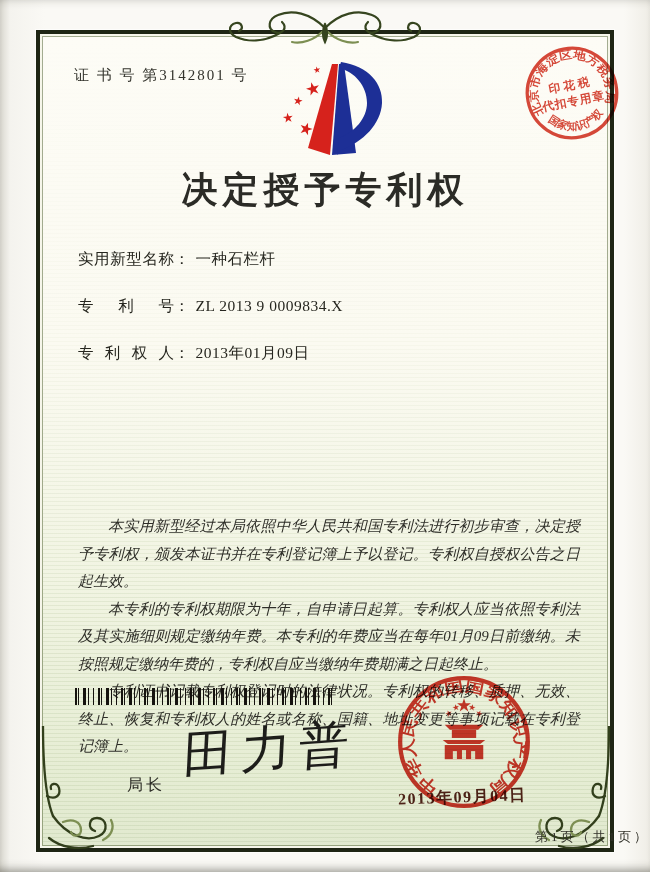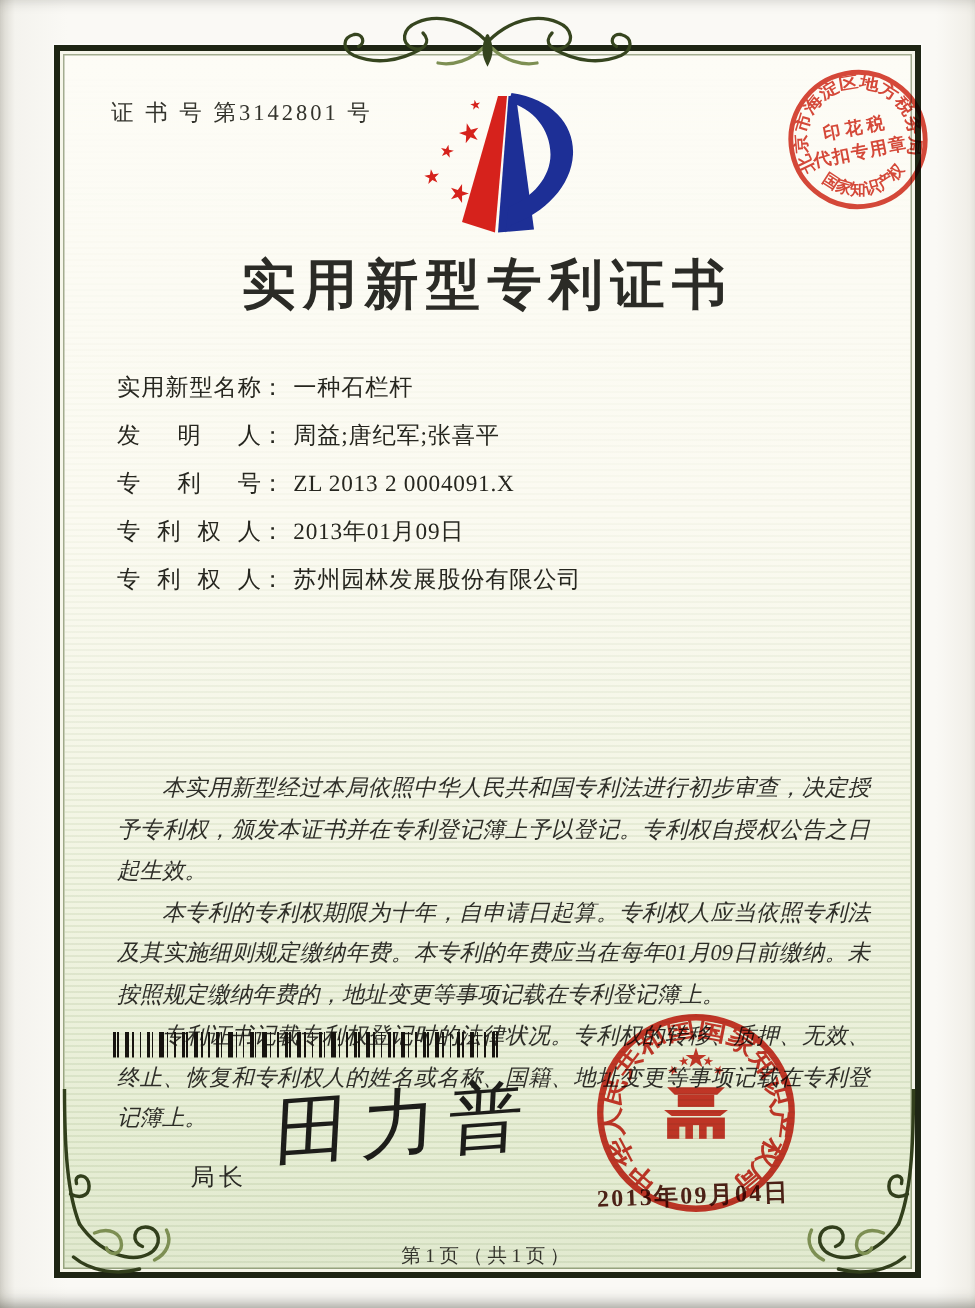--- a/index.html
+++ b/index.html
@@ -14,38 +14,38 @@
     background:
       linear-gradient(180deg,#fdfcf6 0%,#fbfaf1 38%,#f1f4e2 68%,#e6edd4 90%,#e1e9cf 100%);}
   .guilloche{position:absolute;inset:3px;pointer-events:none;
     background:repeating-linear-gradient(180deg,rgba(120,150,88,.13) 0 1px,rgba(255,255,255,0) 1px 4px);
     -webkit-mask-image:linear-gradient(180deg,transparent 0%,rgba(0,0,0,.25) 35%,#000 75%);
     mask-image:linear-gradient(180deg,transparent 0%,rgba(0,0,0,.25) 35%,#000 75%);}
   .cert-no{position:absolute;left:74px;top:66px;font-size:15px;letter-spacing:2px;color:#33332c;}
   .logo{position:absolute;left:50%;top:58px;transform:translateX(-50%);}
   .title{position:absolute;left:0;top:166px;width:100%;text-align:center;
     font-size:36px;font-weight:bold;letter-spacing:5px;color:#2b2b26;}
-  .fields{position:absolute;left:78px;top:246px;display:flex;flex-direction:column;gap:6px;font-size:15.5px;}
+  .fields{position:absolute;left:78px;top:246px;display:flex;flex-direction:column;gap:21px;font-size:15.5px;}
   .field{height:26px;line-height:26px;white-space:nowrap;}
   .flabel{display:inline-block;width:96px;text-align:justify;text-align-last:justify;vertical-align:top;}
   .fcolon{display:inline-block;margin-right:6px;}
   .fvalue{letter-spacing:.5px;}
   .body-text{position:absolute;left:78px;right:70px;top:513px;font-size:15px;line-height:27.5px;
     font-style:italic;color:#2e2e28;text-align:justify;}
   .body-text p{margin:0;text-indent:2em;}
   .barcode{position:absolute;left:75px;top:688px;width:257px;height:17px;
     background:repeating-linear-gradient(90deg,#16130f 0 2px,transparent 2px 3px,#16130f 3px 4px,transparent 4px 8px,#16130f 8px 11px,transparent 11px 13px,#16130f 13px 14px,transparent 14px 18px,#16130f 18px 19px,transparent 19px 23px);}
   .signer-title{position:absolute;left:127px;top:775px;font-size:16px;letter-spacing:3px;color:#2a2a24;}
   .signature{position:absolute;left:183px;top:716px;font-size:50px;color:#1d1d1a;
     transform:rotate(-4deg) skewX(-7deg);letter-spacing:8px;}
   .office-seal{position:absolute;left:388px;top:666px;mix-blend-mode:multiply;opacity:.93;}
   .issue-date{position:absolute;left:398px;top:787px;width:140px;font-size:16px;font-weight:bold;
     letter-spacing:1.5px;color:#56241b;transform:rotate(-2deg);mix-blend-mode:multiply;}
   .tax-seal{position:absolute;left:511px;top:32px;transform:rotate(-11deg);mix-blend-mode:multiply;opacity:.88;}
-  .footer{position:absolute;left:0;top:828px;width:100%;text-align:center;font-size:13px;
+  .footer{position:absolute;left:0;top:828px;width:100%;text-align:right;font-size:13px;
     letter-spacing:3px;color:#33332b;}
   .orn-top{position:absolute;left:50%;top:6px;transform:translateX(-50%);}
   .orn-bl{position:absolute;left:37px;top:726px;}
   .orn-br{position:absolute;left:525px;top:726px;transform:scaleX(-1);}
   svg text{font-family:"Liberation Serif", serif;}
 </style>
 </head>
 <body>
 
 <div class="page">
@@ -98,43 +98,37 @@
     <path d="M77,6 L83,6 L75,97 L53,90 Z" fill="#d6221c"></path>
     <path d="M84,6 L89,6 L101,95 L77,97 Z" fill="#1d2f96"></path>
     <path d="M86,4 C114,8 128,26 127,45 C126,66 108,84 86,92 L82,97 L84,80 C100,74 112,60 112,45 C112,28 100,14 84,10 Z" fill="#1d2f96"></path>
     <use href="#st1" transform="translate(62,12) scale(3.5) rotate(-10)" fill="#d6221c"></use>
     <use href="#st1" transform="translate(58,31) scale(7) rotate(-15)" fill="#d6221c"></use>
     <use href="#st1" transform="translate(43,43) scale(4.6) rotate(12)" fill="#d6221c"></use>
     <use href="#st1" transform="translate(33,60) scale(5.2) rotate(-8)" fill="#d6221c"></use>
     <use href="#st1" transform="translate(51,71) scale(6.6) rotate(18)" fill="#d6221c"></use>
   </svg>
 
-  <div class="title">实用新型专利证书</div>
+  <div class="title">决定授予专利权</div>
 
   <div class="fields">
     <div class="field">
       <span class="flabel">实用新型名称</span><span class="fcolon">：</span><span class="fvalue">一种石栏杆</span>
     </div>
     <div class="field">
-      <span class="flabel">发明人</span><span class="fcolon">：</span><span class="fvalue">周益;唐纪军;张喜平</span>
-    </div>
-    <div class="field">
-      <span class="flabel">专利号</span><span class="fcolon">：</span><span class="fvalue">ZL 2013 2 0004091.X</span>
+      <span class="flabel">专利号</span><span class="fcolon">：</span><span class="fvalue">ZL 2013 9 0009834.X</span>
     </div>
     <div class="field">
       <span class="flabel">专利权人</span><span class="fcolon">：</span><span class="fvalue">2013年01月09日</span>
-    </div>
-    <div class="field">
-      <span class="flabel">专利权人</span><span class="fcolon">：</span><span class="fvalue">苏州园林发展股份有限公司</span>
     </div>
   </div>
 
   <div class="body-text">
     <p>本实用新型经过本局依照中华人民共和国专利法进行初步审查，决定授予专利权，颁发本证书并在专利登记簿上予以登记。专利权自授权公告之日起生效。</p>
-    <p>本专利的专利权期限为十年，自申请日起算。专利权人应当依照专利法及其实施细则规定缴纳年费。本专利的年费应当在每年01月09日前缴纳。未按照规定缴纳年费的，地址变更等事项记载在专利登记簿上。</p>
+    <p>本专利的专利权期限为十年，自申请日起算。专利权人应当依照专利法及其实施细则规定缴纳年费。本专利的年费应当在每年01月09日前缴纳。未按照规定缴纳年费的，专利权自应当缴纳年费期满之日起终止。</p>
     <p>专利证书记载专利权登记时的法律状况。专利权的转移、质押、无效、终止、恢复和专利权人的姓名或名称、国籍、地址变更等事项记载在专利登记簿上。</p>
   </div>
 
   <div class="barcode"></div>
 
   <div class="signer-title">局长</div>
   <div class="signature">田力普</div>
 
   <svg class="office-seal" width="152" height="152" viewBox="0 0 150 150">
     <defs>

